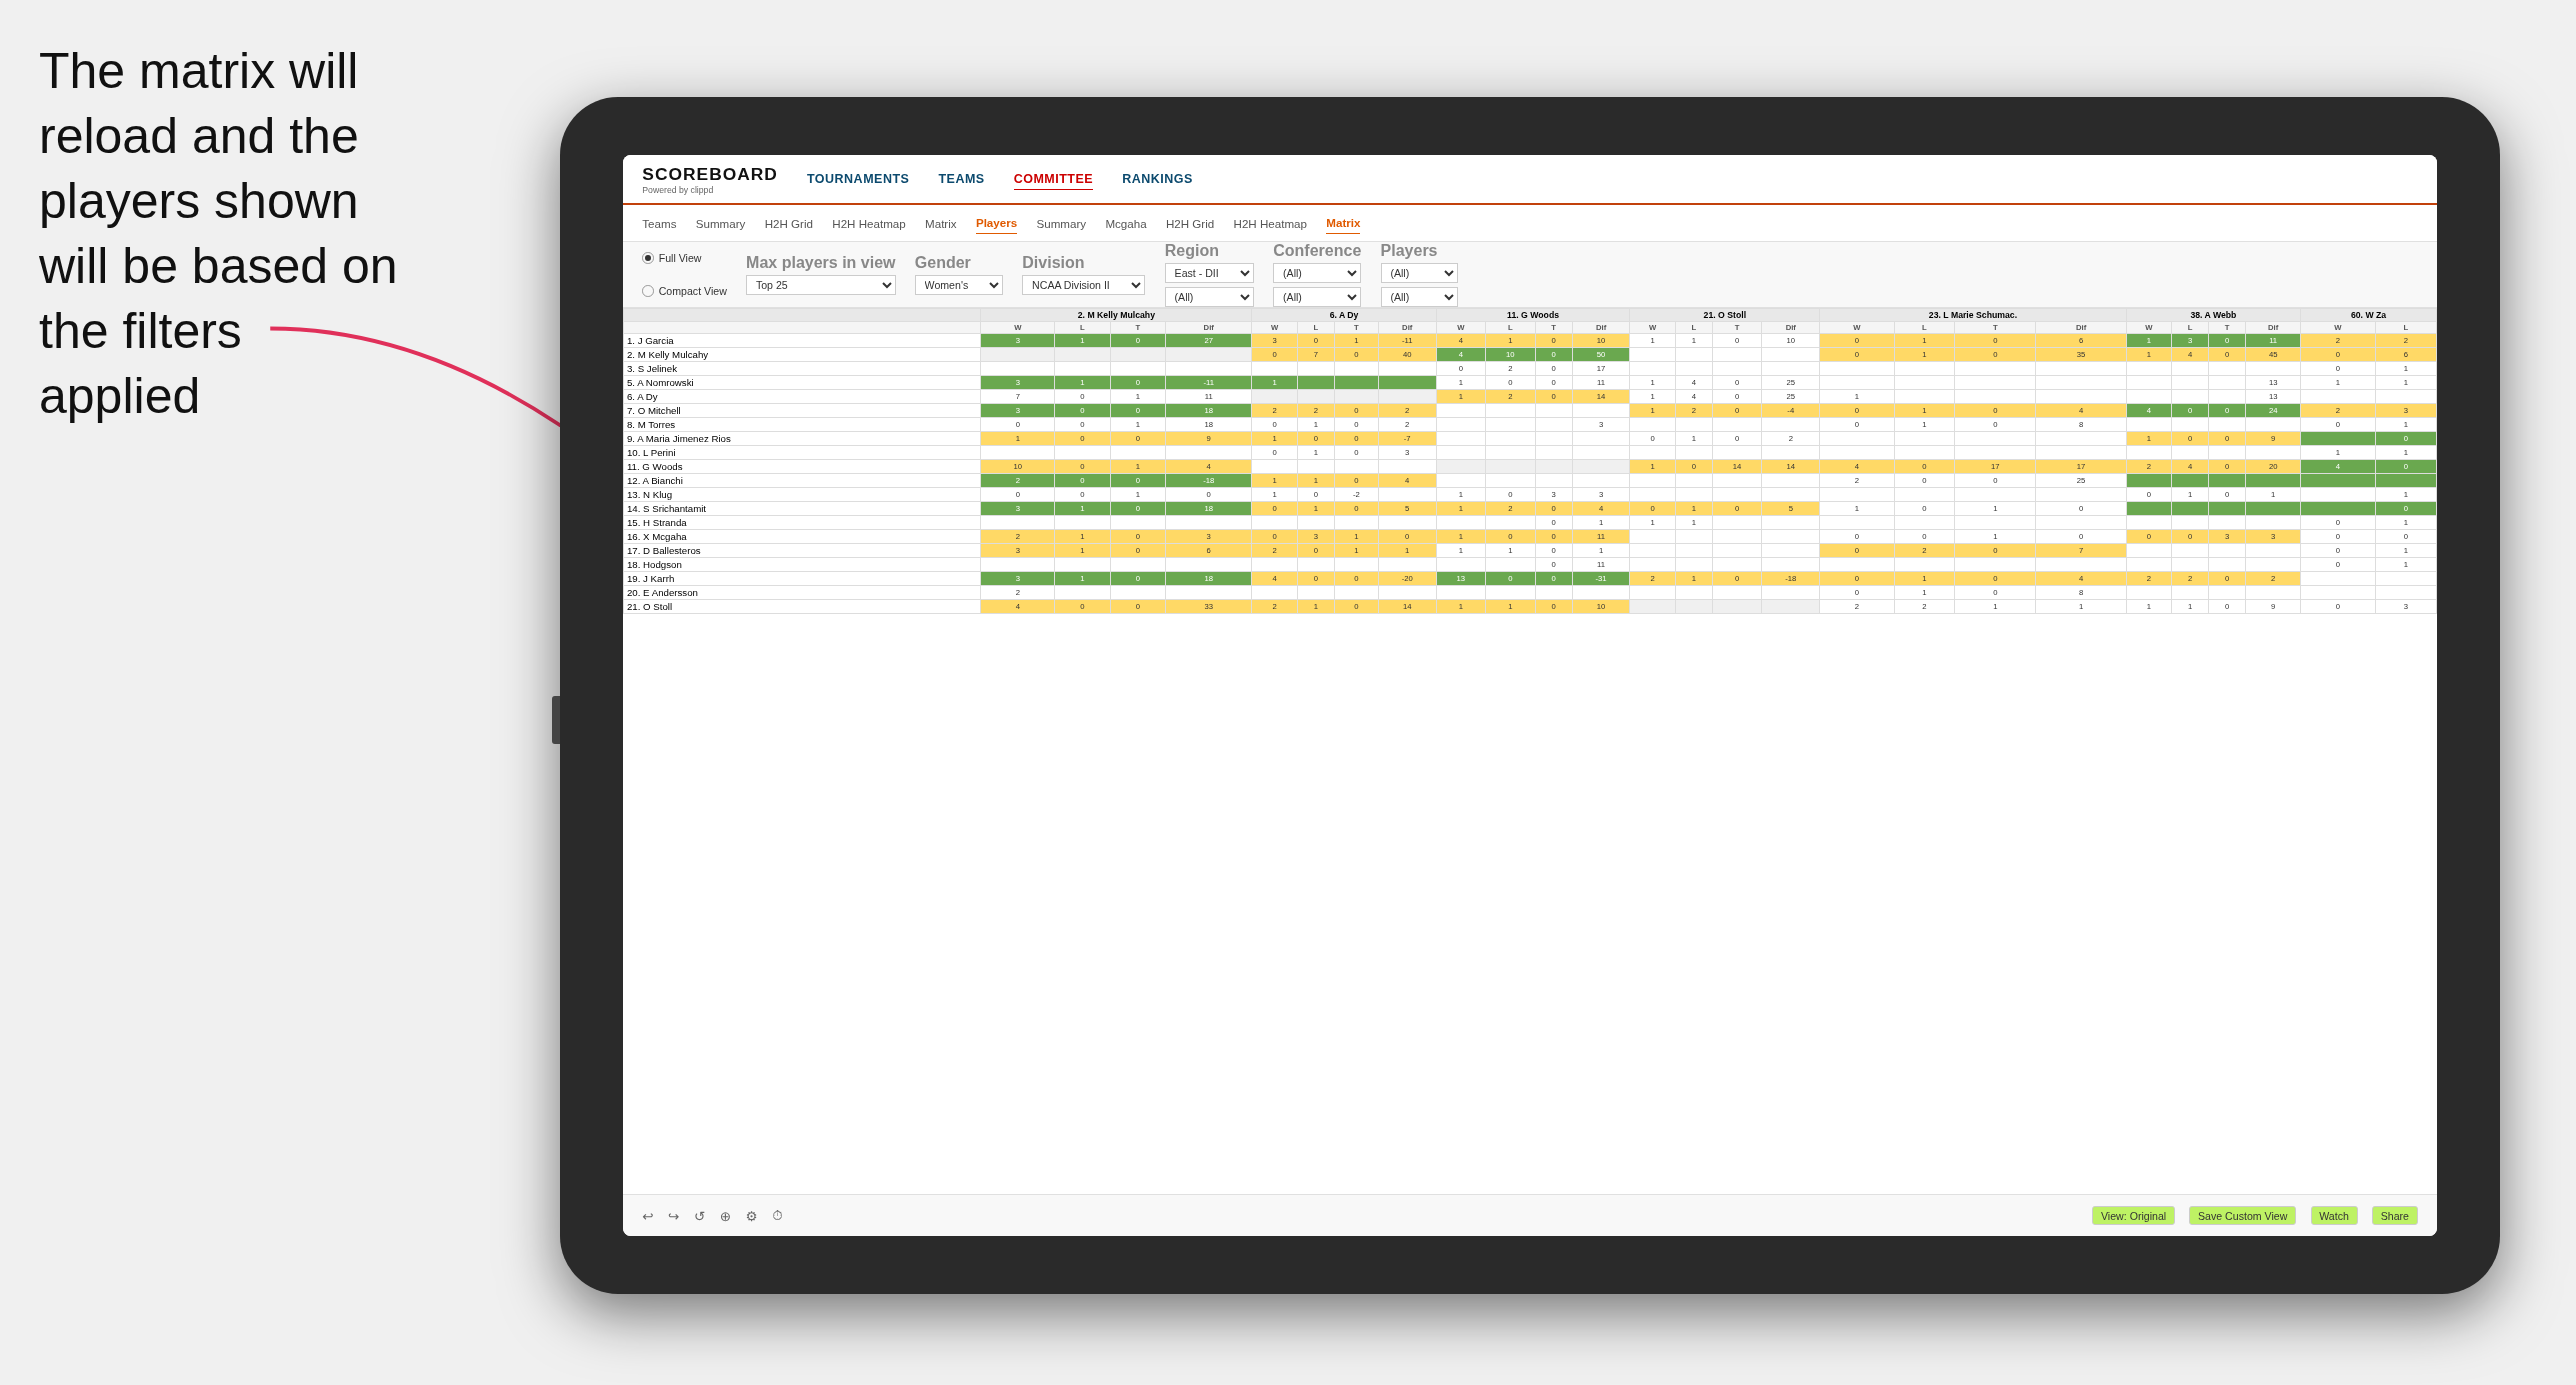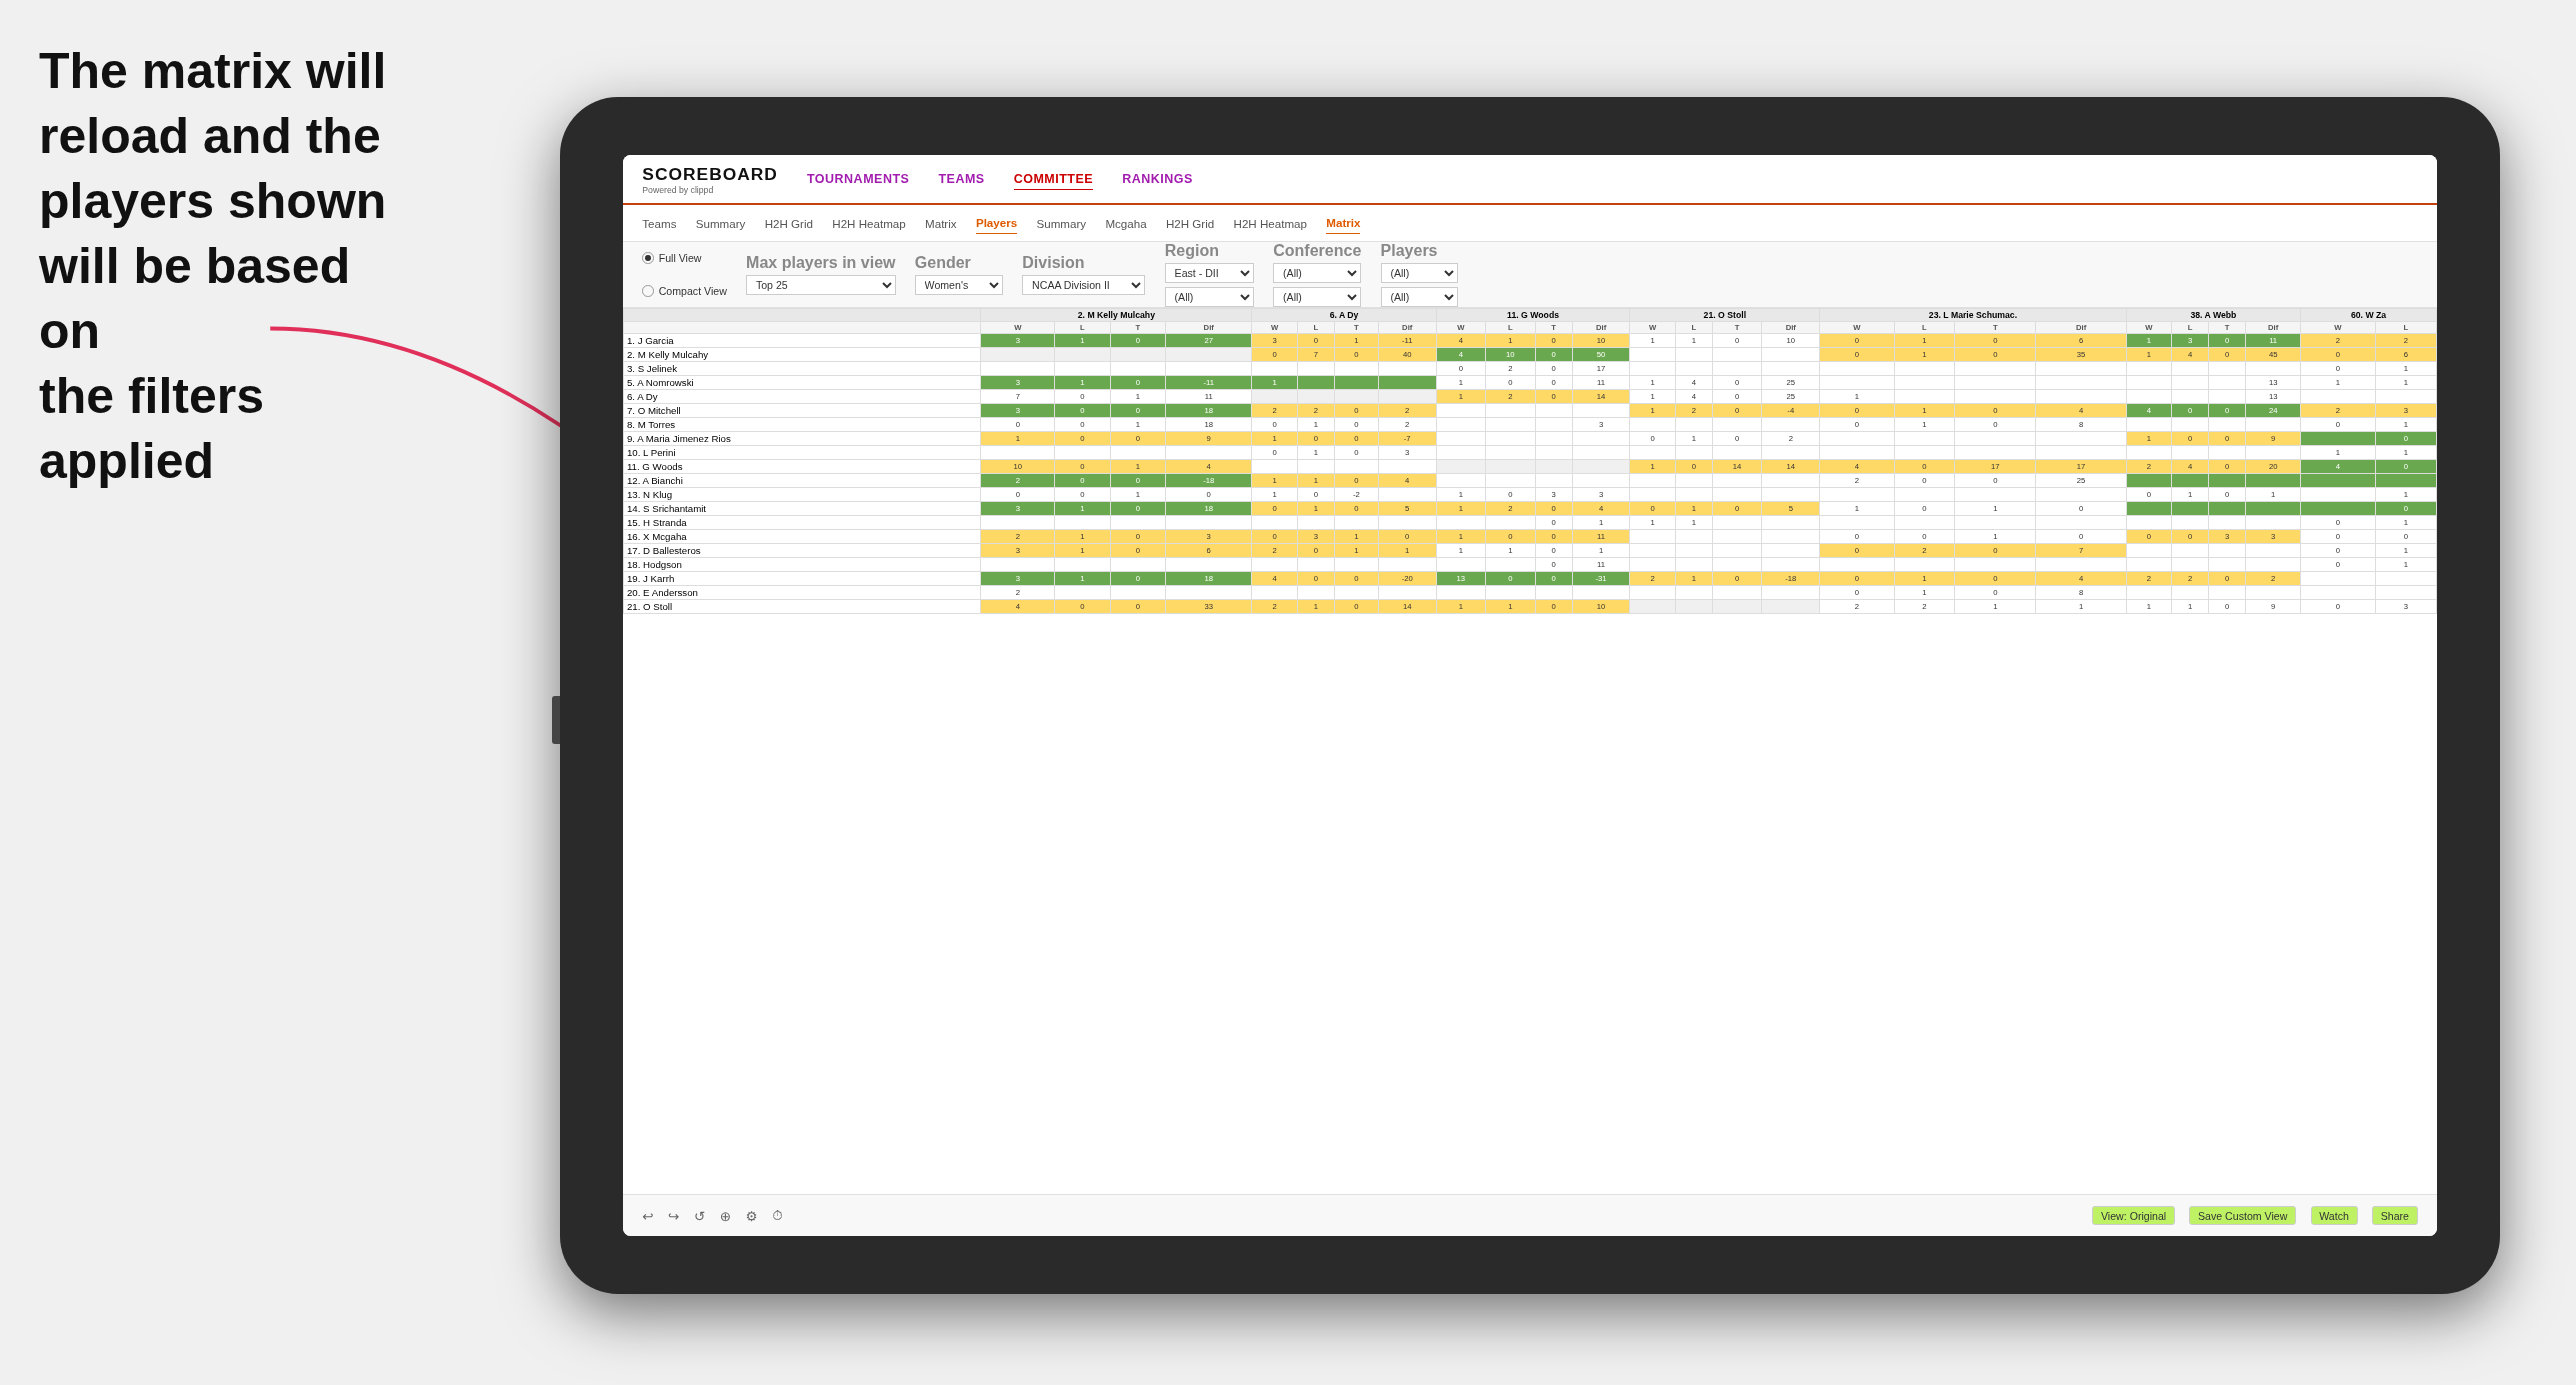--- a/index.html
+++ b/index.html
@@ -11,21 +11,21 @@
       overflow: hidden;
       position: relative;
     }
 
     
     .annotation-text {
       position: absolute;
       left: 39px;
       top: 39px;
       font-size: 50px;
-      font-weight: 700;
+      font-weight: 400;
       line-height: 1.3;
       color: #111;
       max-width: 386px;
     }
 
     
     .tablet {
       position: absolute;
       left: 560px;
       top: 97px;
@@ -80,21 +80,21 @@
 
     .nav-items {
       display: flex;
       gap: 29px;
       align-items: center;
     }
 
     .nav-item {
       font-size: 12.5px;
       font-weight: 600;
-      color: #a21caf;
+      color: #0c4a6e;
       letter-spacing: 0.5px;
       cursor: pointer;
       padding: 3.9px 0;
       text-transform: uppercase;
     }
 
     .nav-item.active {
       color: #c00;
       border-bottom: 1.9px solid #c00;
     }

